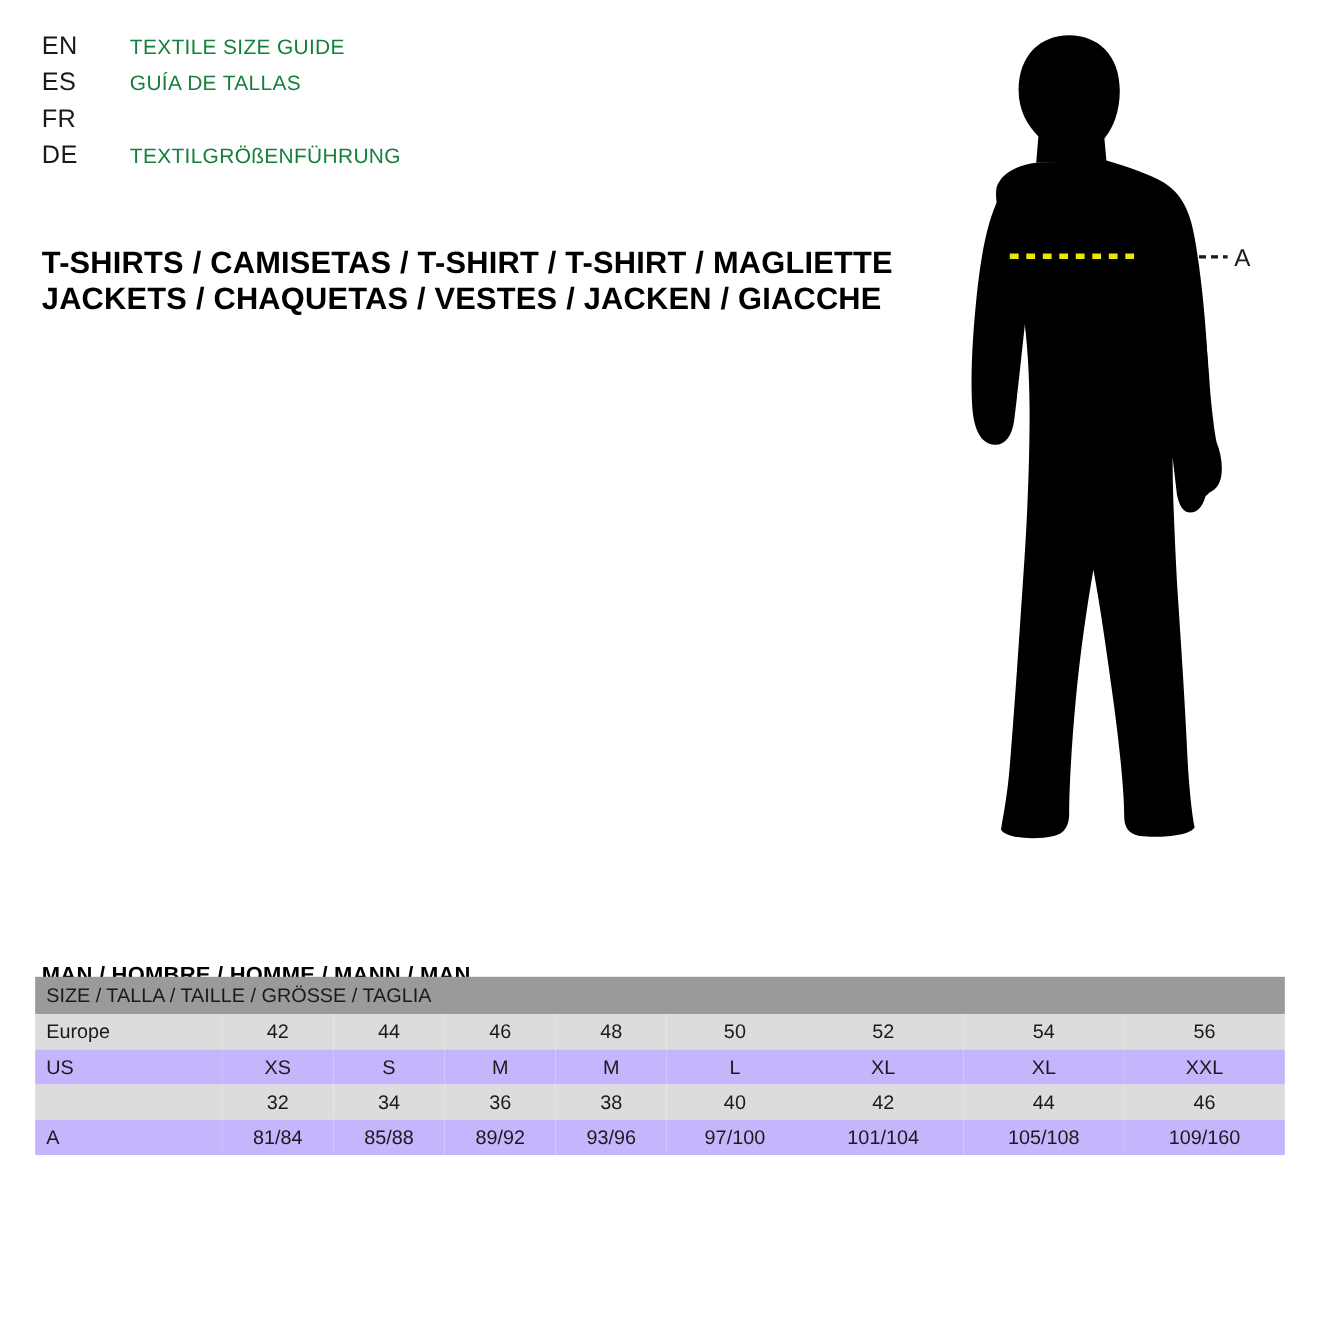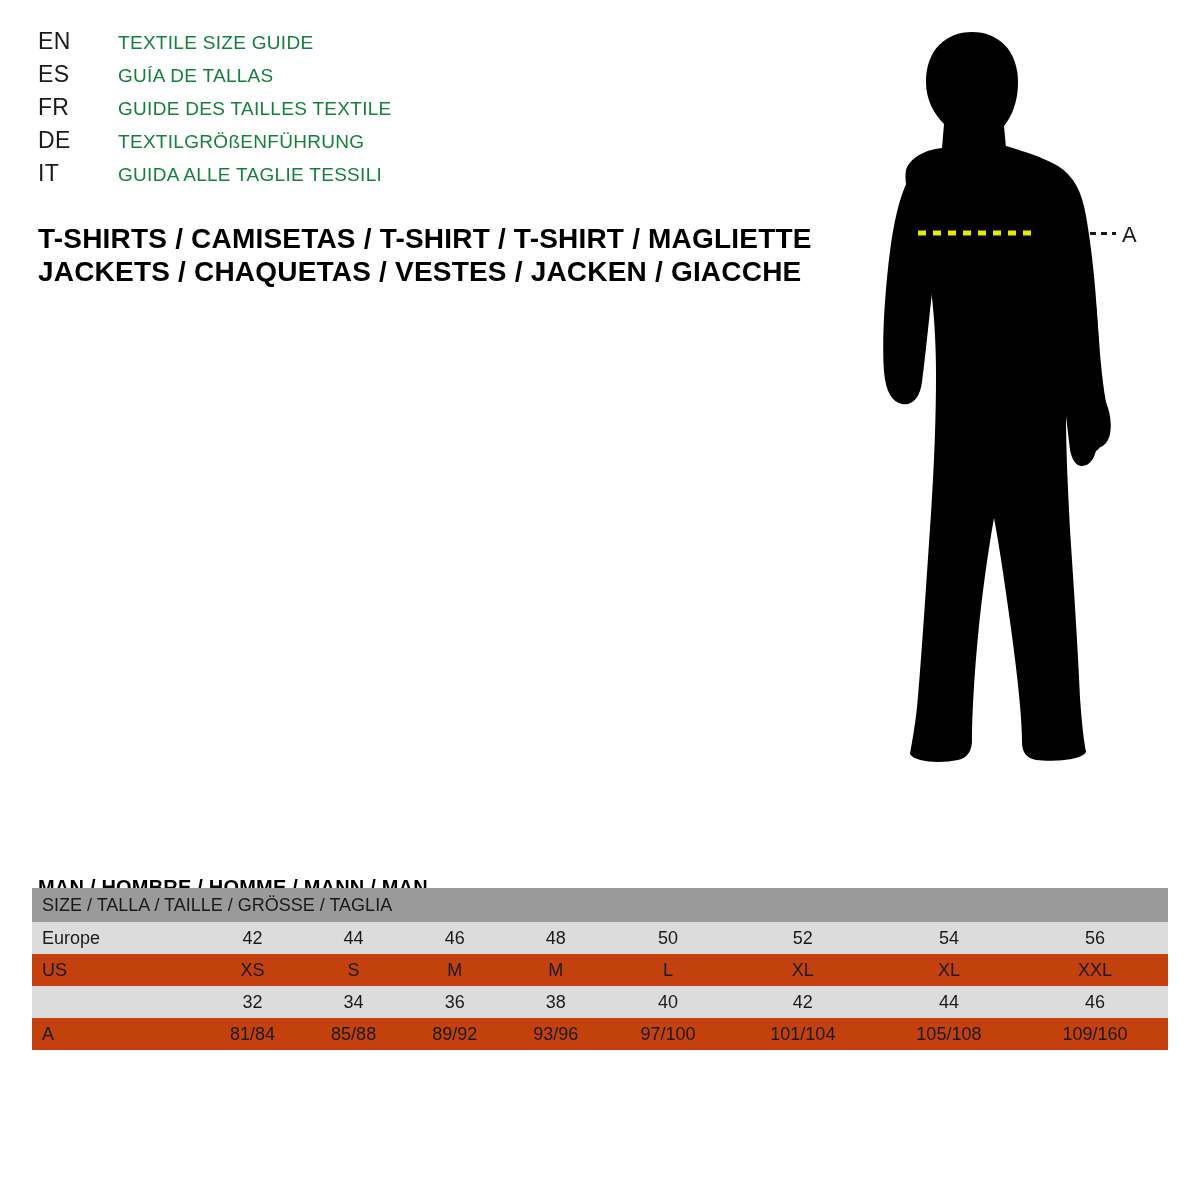--- a/index.html
+++ b/index.html
@@ -119,21 +119,21 @@
     padding-left: 10px;
     width: 160px;
   }
   tr.header-row td {
     background: #9a9a9a;
     color: #1a1a1a;
     font-size: 18px;
     height: 34px;
   }
   tr.shade td { background: #dcdcdc; }
-  tr.plain td { background: #c2410c; }
+  tr.plain td { background: #c4b5fd; }
 
   .footnote {
     position: absolute;
     left: 40px;
     top: 1098px;
     font-size: 19px;
     color: #1a1a1a;
     letter-spacing: 0.2px;
   }
 </style>
@@ -146,29 +146,24 @@
     <div class="lang-row">
       <span class="lang-code">EN</span>
       <span class="lang-text">TEXTILE SIZE GUIDE</span>
     </div>
     <div class="lang-row">
       <span class="lang-code">ES</span>
       <span class="lang-text">GUÍA DE TALLAS</span>
     </div>
     <div class="lang-row">
       <span class="lang-code">FR</span>
-      <span class="lang-text">GUIDE DES TAILLES TEXTILE</span>
     </div>
     <div class="lang-row">
       <span class="lang-code">DE</span>
       <span class="lang-text">TEXTILGRÖßENFÜHRUNG</span>
-    </div>
-    <div class="lang-row">
-      <span class="lang-code">IT</span>
-      <span class="lang-text">GUIDA ALLE TAGLIE TESSILI</span>
     </div>
   </div>
 
   <div class="garment-block">
     <div class="garment-line">T-SHIRTS / CAMISETAS / T-SHIRT / T-SHIRT / MAGLIETTE</div>
     <div class="garment-line">JACKETS / CHAQUETAS / VESTES / JACKEN / GIACCHE</div>
   </div>
 
   <div class="figure-wrap">
     <svg width="340" height="780" viewBox="0 0 340 780" xmlns="http://www.w3.org/2000/svg" aria-hidden="true">

